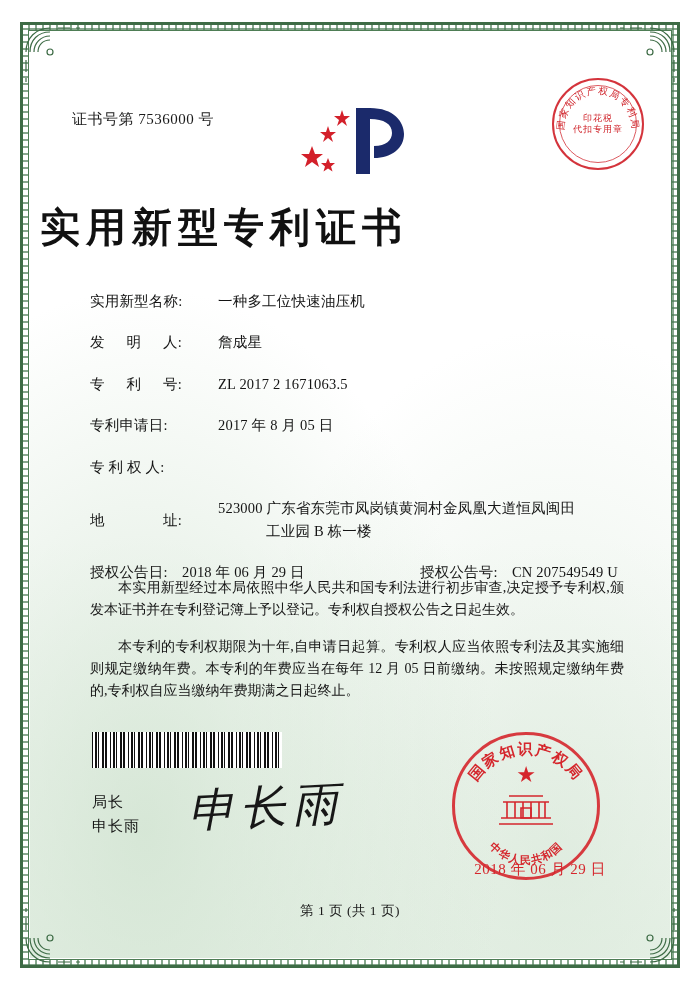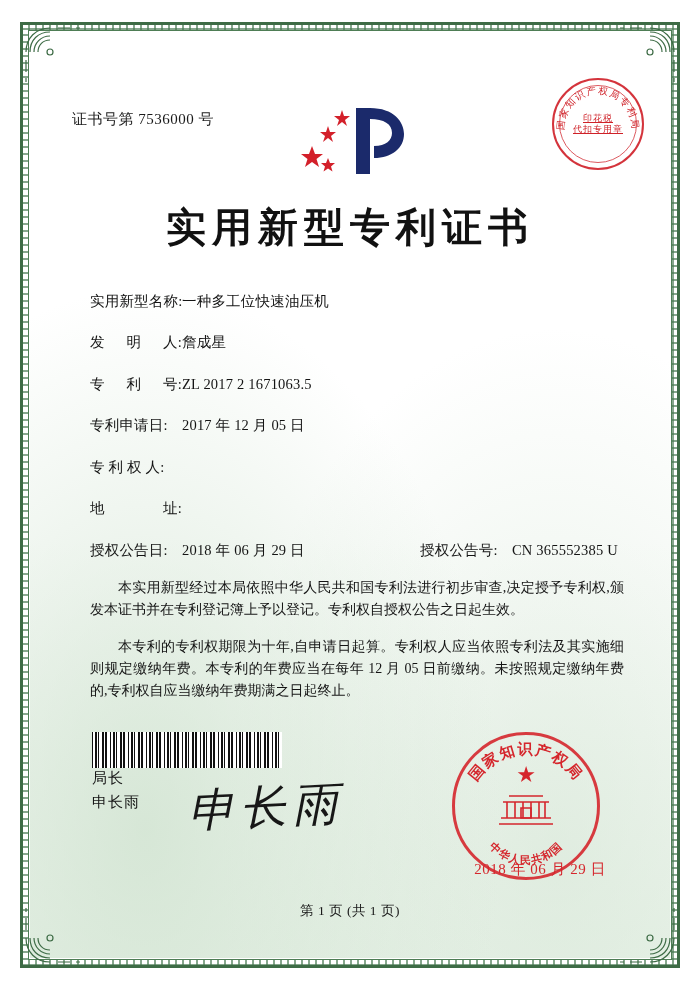--- a/index.html
+++ b/index.html
@@ -141,41 +141,39 @@
     position: absolute;
     left: 50%;
     top: 50%;
     transform: translate(-50%,-50%);
     text-align: center;
     color: #cf2128;
     font-size: 9px;
     line-height: 11px;
     letter-spacing: 1px;
     white-space: nowrap;
-    text-decoration: underline;
   }
   .seal-arc {
     position: absolute;
     left: 0; top: 0;
     width: 92px; height: 92px;
   }
   .seal-arc text {
     fill: #cf2128;
     font-family: "Liberation Serif", serif;
     font-size: 9.5px;
     letter-spacing: 1.6px;
   }
 
   
   .main-title {
     position: absolute;
     left: 0;
     right: 0;
     top: 158px;
-    text-align: center;
     font-size: 40px;
     font-weight: bold;
     letter-spacing: 6px;
     color: #111;
     font-family: Liberation Mono, monospace;
   }
 
   
   .fields {
     position: absolute;
@@ -183,20 +181,21 @@
     right: 28px;
     top: 248px;
     font-size: 14.5px;
     color: #141414;
     line-height: 1.55;
   }
   .field-row {
     display: flex;
     align-items: center;
     margin-bottom: 19px;
+    gap: 36px;
   }
   .field-label {
     width: 92px;
     flex: 0 0 92px;
     letter-spacing: 0.2px;
     white-space: nowrap;
   }
   .field-label.spread {
     display: flex;
     justify-content: space-between;
@@ -250,21 +249,21 @@
       #111 3px 5px, #fff 5px 6px,
       #111 6px 7px, #fff 7px 10px,
       #111 10px 12px, #fff 12px 13px,
       #111 13px 15px, #fff 15px 18px);
   }
 
   
   .sig-block {
     position: absolute;
     left: 52px;
-    top: 724px;
+    top: 748px;
     font-size: 15px;
     line-height: 24px;
     color: #141414;
     letter-spacing: 1px;
   }
   .sig-script {
     position: absolute;
     left: 148px;
     top: 735px;
     font-size: 46px;
@@ -450,42 +449,46 @@
         <div class="field-label spread">
           <span>专</span>
           <span>利</span>
           <span>号:</span>
         </div>
         <div class="field-value">ZL 2017 2 1671063.5</div>
       </div>
 
       <div class="field-row">
         <div class="field-label">专利申请日:</div>
-        <div class="field-value">2017 年 12 月 05 日</div>
+        <div class="field-value">2017 年 8 月 05 日</div>
       </div>
 
       <div class="field-row">
         <div class="field-label">专 利 权 人:</div>
       </div>
 
       <div class="field-row">
         <div class="field-label spread">
           <span>地</span>
           <span>址:</span>
+        </div>
+        <div class="field-value">
+          <span>523000 广东省东莞市凤岗镇黄洞村金凤凰大道恒凤闽田</span>
+          <span class="line2">工业园 B 栋一楼</span>
         </div>
       </div>
 
       <div class="row-split">
         <div class="half left">
           <div class="field-label">授权公告日:</div>
           <div class="field-value">2018 年 06 月 29 日</div>
         </div>
         <div class="half right">
           <div class="field-label">授权公告号:</div>
-          <div class="field-value">CN 365552385 U</div>
+          <div class="field-value">CN 207549549 U</div>
         </div>
       </div>
 
     </div>
 
     <div class="body-text">
       <p>本实用新型经过本局依照中华人民共和国专利法进行初步审查,决定授予专利权,颁发本证书并在专利登记簿上予以登记。专利权自授权公告之日起生效。</p>
       <p>本专利的专利权期限为十年,自申请日起算。专利权人应当依照专利法及其实施细则规定缴纳年费。本专利的年费应当在每年 12 月 05 日前缴纳。未按照规定缴纳年费的,专利权自应当缴纳年费期满之日起终止。</p>
     </div>
 

